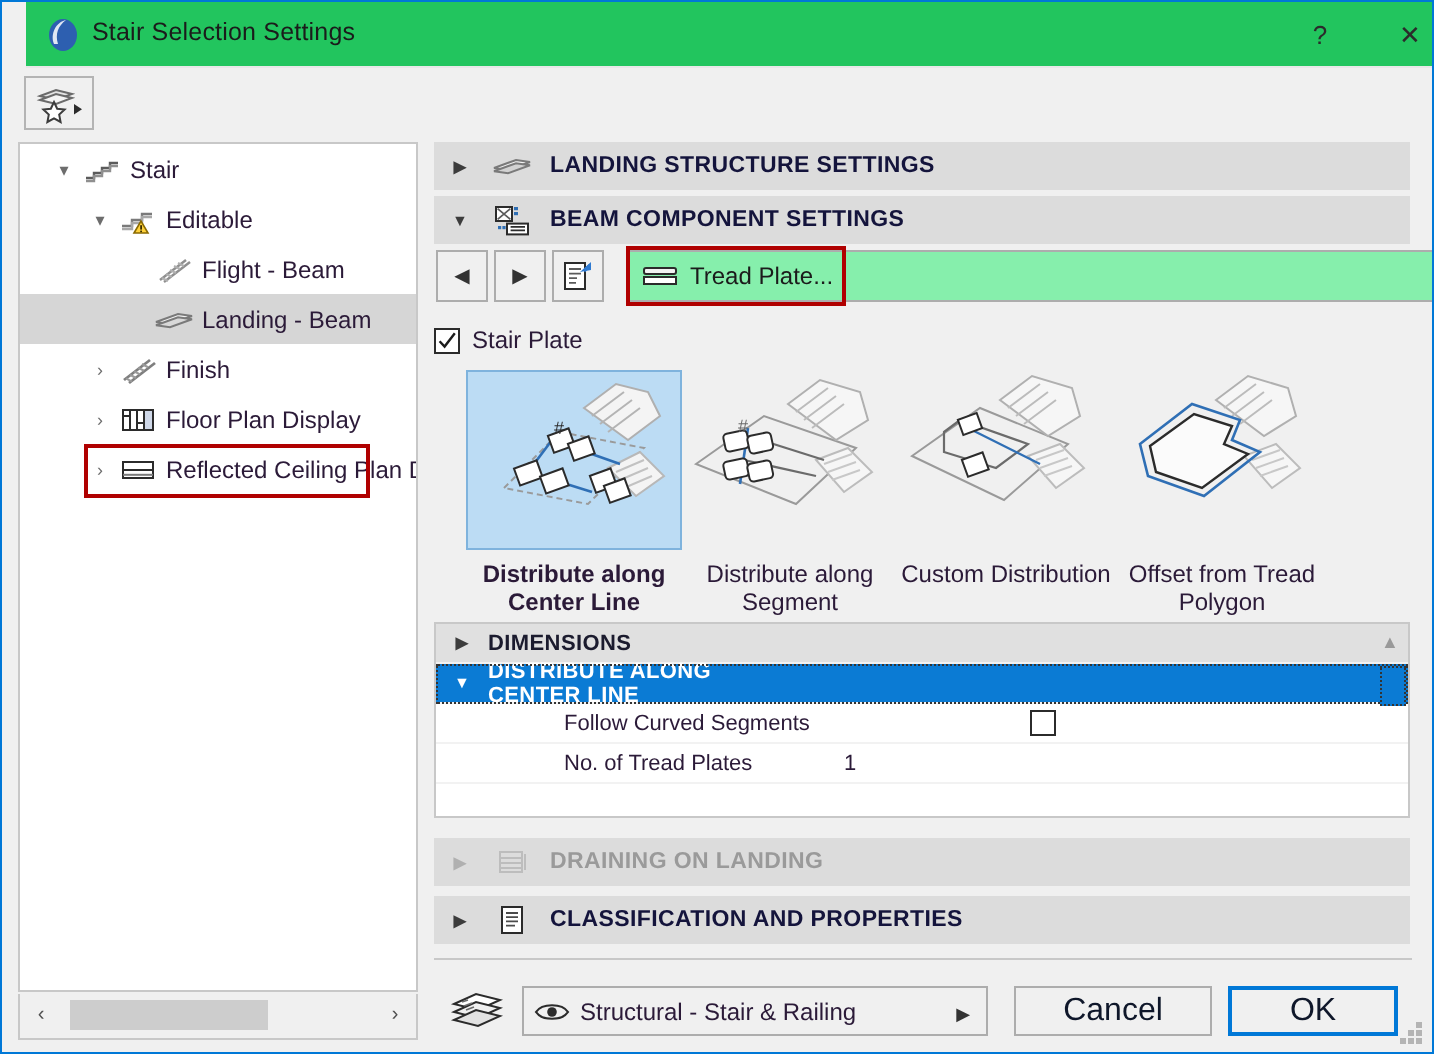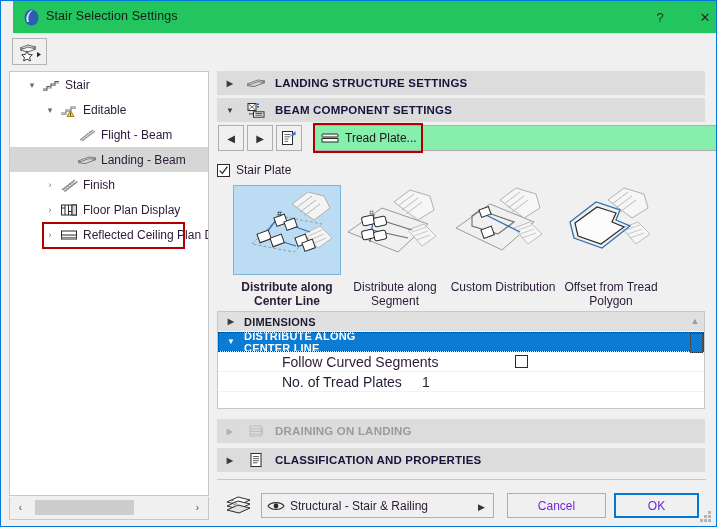--- a/index.html
+++ b/index.html
@@ -188,21 +188,21 @@
   .thumb-cell.selected .thumb-label { font-weight: bold; }
 
   
   #paramlist {
     position: absolute; left: 0; top: 240px; width: 488px; height: 98px;
     background: #ffffff; border: 1px solid #c8c8c8;
     overflow: hidden;
   }
   .prow {
     position: relative; height: 20px; display: flex; align-items: center;
-    font-size: 14px; color: #2b1a38;
+    font-size: 11px; color: #2b1a38;
     border-bottom: 1px solid #f2f2f2;
   }
   .prow.head { background: #e0e0e0; font-weight: bold; font-size: 11px; color: #1b1b2e; letter-spacing: 0.2px; }
   .prow.head.active { background: #0b7bd4; color: #ffffff; outline: 1px dotted #333; outline-offset: -1px; }
   .prow .ptw { width: 26px; flex: 0 0 26px; text-align: center; font-size: 8px; color: #3c3c3c; }
   .prow.head.active .ptw { color: #fff; }
   .prow .pname { width: 160px; flex: 0 0 160px; }
   .pcheck {
     position: absolute; left: 297px; top: 3px;
     width: 13px; height: 13px; background: #fff; border: 1px solid #2b2b2b;
@@ -233,21 +233,21 @@
     position: absolute; left: 260px; top: 492px; width: 233px; height: 25px;
     background: #f0f0f0; border: 1px solid #adadad;
     display: flex; align-items: center;
     font-size: 12px; color: #2b1a38;
   }
   #layer-combo .eye { width: 28px; flex: 0 0 28px; display: flex; align-items: center; justify-content: center; }
   #layer-arrow { position: absolute; right: 8px; top: 8px; font-size: 9px; color: #333; }
   .footbtn {
     position: absolute; top: 492px; height: 25px;
     display: flex; align-items: center; justify-content: center;
-    font-size: 12px; color: #6d28d9;
+    font-size: 16px; color: #0f172a;
     background: #f0f0f0; border: 1px solid #adadad;
   }
   #cancel-btn { left: 506px; width: 99px; }
   #ok-btn { left: 613px; width: 85px; border: 2px solid #0078d7; }
   #grip {
     position: absolute; right: 4px; bottom: 3px; width: 12px; height: 12px;
   }
   .gd { position: absolute; width: 3px; height: 3px; background: #b4b4b4; }
 </style>
 </head>

